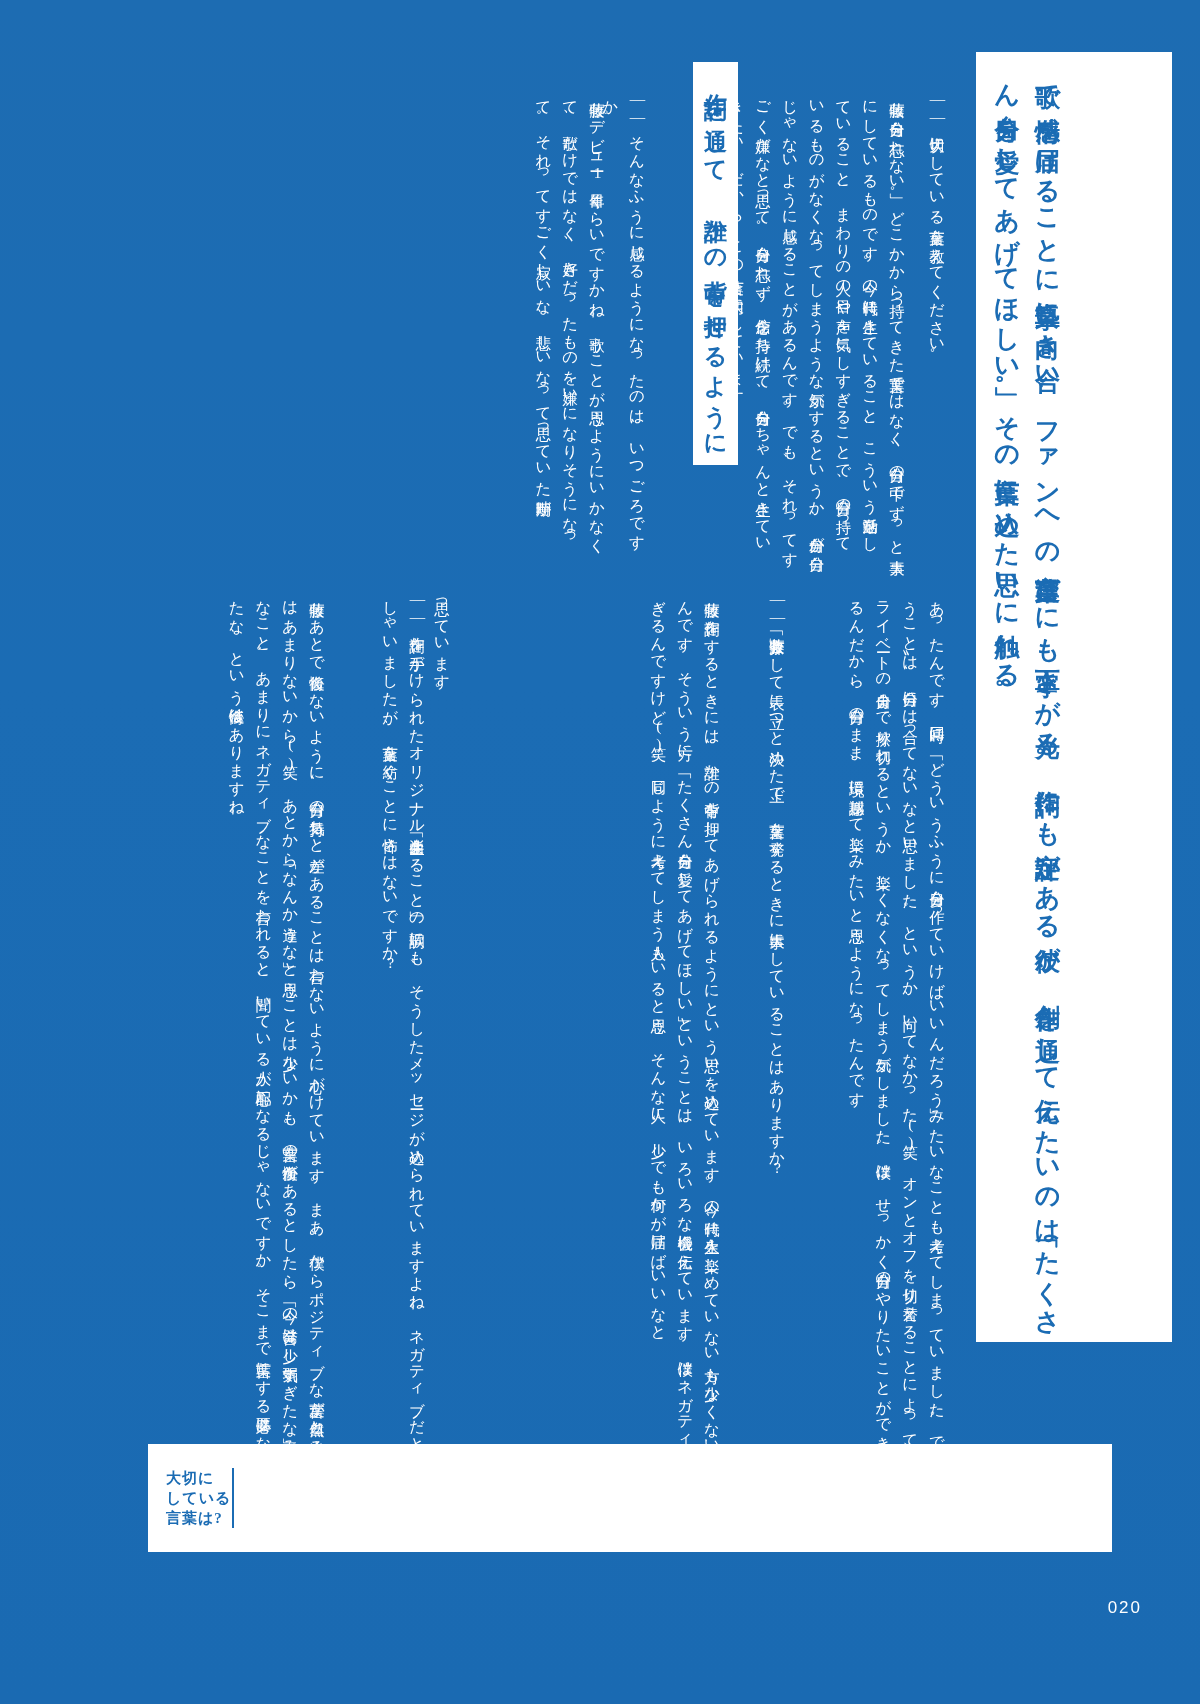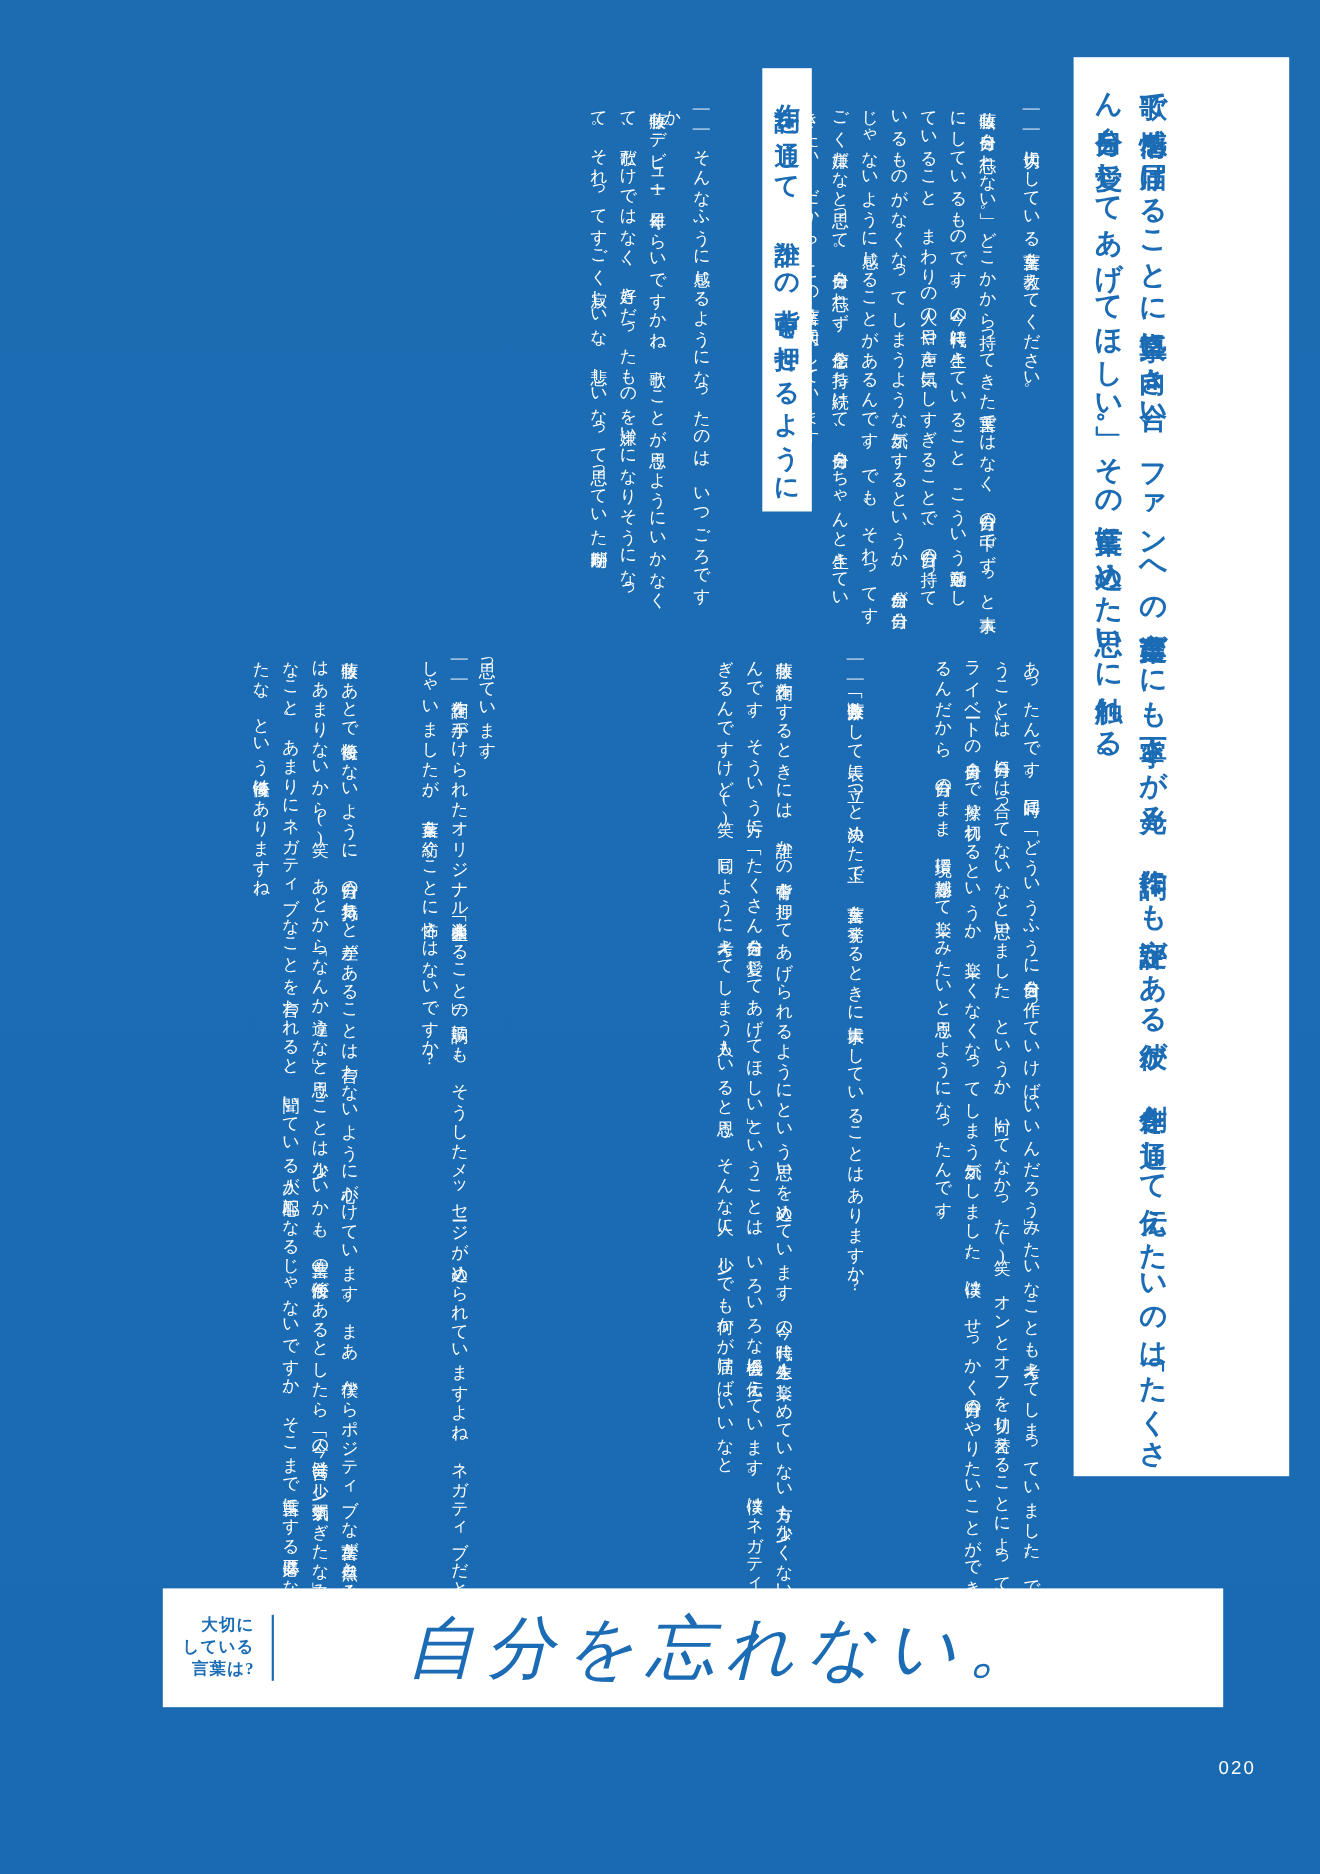--- a/index.html
+++ b/index.html
@@ -88,25 +88,24 @@
     height: 108px;
     background: #ffffff;
     display: flex;
     align-items: center;
   }
   .footer-label {
     font-size: 15px;
     font-weight: bold;
     color: #1b6cb4;
     line-height: 1.35;
-    padding: 0 16px 0 18px;
+    padding: 0 1px 0 18px;
     border-right: 2px solid #1b6cb4;
     white-space: pre-line;
     letter-spacing: 1px;
-    text-align: right;
   }
   .footer-hand {
     flex: 1;
     text-align: center;
     color: #1b6cb4;
     font-size: 62px;
     font-family: "DejaVu Sans", sans-serif;
     letter-spacing: 10px;
     font-style: italic;
     padding-right: 40px;
@@ -143,16 +142,15 @@
   <div class="col blk2" style="right:225px;">藤牧 作詞をするときには、誰かの背中を押してあげられるようにという思いを込めています。今の時代、人生を楽しめていない方も少なくないと思うんです。そういう方に、「たくさん自分を愛してあげてほしい」ということは、いろいろな機会に伝えています。僕はネガティブすぎるんですけど(笑)、同じように考えてしまう人もいると思う。そんな人に、少しでも何かが届けばいいなと</div>
   <div class="col blk2" style="right:495px;">思っています。</div>
   <div class="col blk2" style="right:520px;">——作詞を手がけられたオリジナル楽曲「生きること」の歌詞にも、そうしたメッセージが込められていますよね。ネガティブだとおっしゃいましたが、言葉を紡ぐことに怖さはないですか?</div>
   <div class="col blk2" style="right:620px;">藤牧 あとで後悔しないように、自分の気持ちと差があることは言わないように心がけています。まあ、僕からポジティブな言葉が自然と出ることはあまりないから(笑)、あとから「なんか違うな」と思うことは少ないかも。言葉の後悔があるとしたら、「今の発言は少し弱気すぎたな」みたいなこと。あまりにネガティブなことを言われると、聞いている人が心配になるじゃないですか。そこまで言葉にする必要はなかったな、という後悔はありますね。</div>
 </div>
 
 <div class="footer-band">
   <div class="footer-label">大切に
 している
 言葉は?</div>
-  <div class="footer-hand">自分を忘れない。</div>
 </div>
 
 <div class="page-number">020</div>
 
 </body></html>

